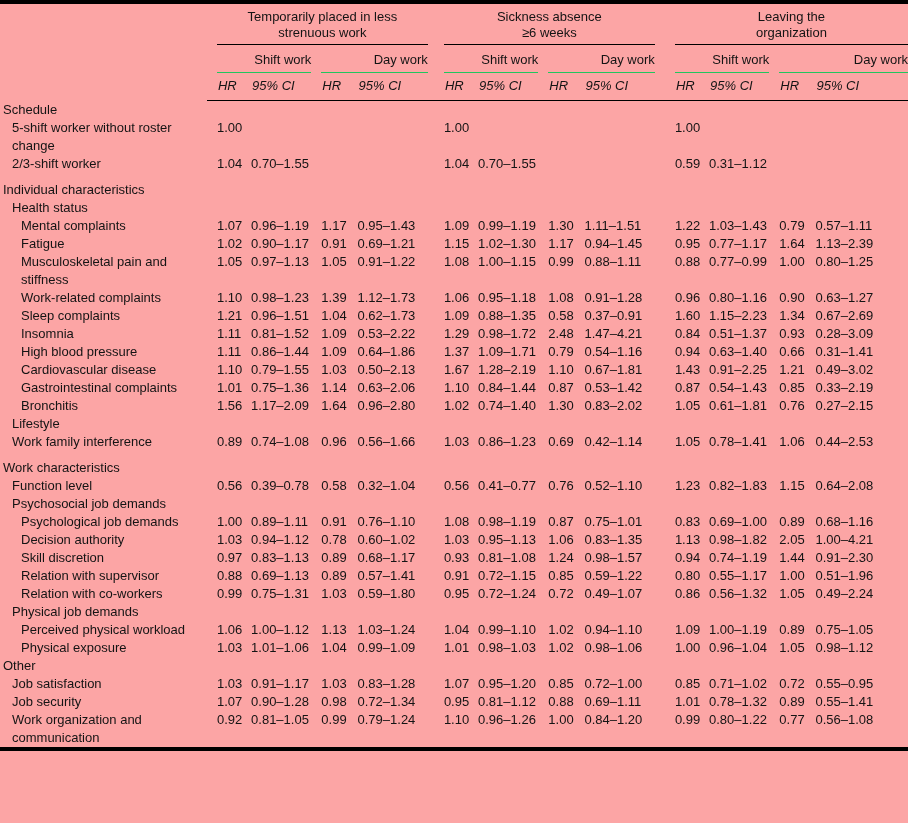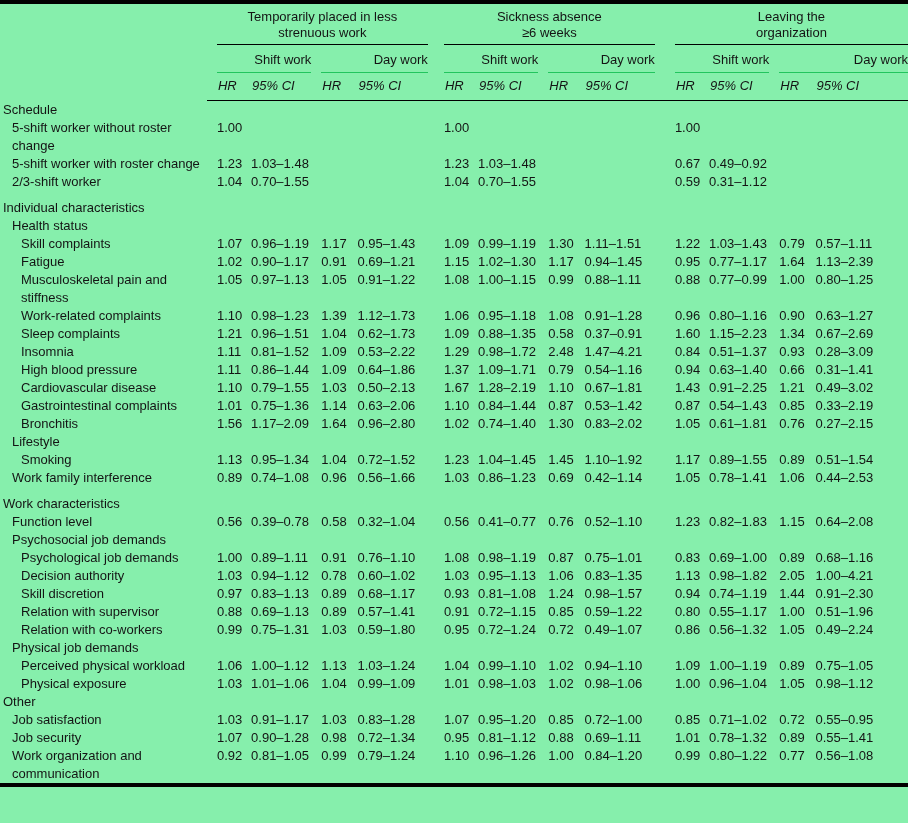--- a/index.html
+++ b/index.html
@@ -1,16 +1,16 @@
 <!DOCTYPE html>
 <html><head>
 <meta charset="utf-8">
 <style>
   html,body { margin:0; padding:0; background:#ffffff; }
-  .page { width:908px; height:823px; background:#86efac; overflow:hidden; }
+  .page { width:908px; height:823px; background:#fca5a5; overflow:hidden; }
   table.hr-table {
     width:908px;
     border-collapse:collapse;
     table-layout:fixed;
     font-family:"Liberation Sans", sans-serif;
     font-size:13px;
     color:#141414;
     border-top:4px solid #000;
     border-bottom:4px solid #000;
   }
@@ -156,38 +156,20 @@
           <td class="ci"></td>
           <td class="hr"></td>
           <td class="ci"></td>
           <td></td>
           <td class="hr">1.00</td>
           <td class="ci"></td>
           <td class="hr"></td>
           <td class="ci"></td>
         </tr>
         <tr>
-          <td class="lbl ind1">5-shift worker with roster change</td>
-          <td></td>
-          <td class="hr">1.23</td>
-          <td class="ci">1.03–1.48</td>
-          <td class="hr"></td>
-          <td class="ci"></td>
-          <td></td>
-          <td class="hr">1.23</td>
-          <td class="ci">1.03–1.48</td>
-          <td class="hr"></td>
-          <td class="ci"></td>
-          <td></td>
-          <td class="hr">0.67</td>
-          <td class="ci">0.49–0.92</td>
-          <td class="hr"></td>
-          <td class="ci"></td>
-        </tr>
-        <tr>
           <td class="lbl ind1">2/3-shift worker</td>
           <td></td>
           <td class="hr">1.04</td>
           <td class="ci">0.70–1.55</td>
           <td class="hr"></td>
           <td class="ci"></td>
           <td></td>
           <td class="hr">1.04</td>
           <td class="ci">0.70–1.55</td>
           <td class="hr"></td>
@@ -228,21 +210,21 @@
           <td class="ci"></td>
           <td class="hr"></td>
           <td class="ci"></td>
           <td></td>
           <td class="hr"></td>
           <td class="ci"></td>
           <td class="hr"></td>
           <td class="ci"></td>
         </tr>
         <tr>
-          <td class="lbl ind2">Skill complaints</td>
+          <td class="lbl ind2">Mental complaints</td>
           <td></td>
           <td class="hr">1.07</td>
           <td class="ci">0.96–1.19</td>
           <td class="hr">1.17</td>
           <td class="ci">0.95–1.43</td>
           <td></td>
           <td class="hr">1.09</td>
           <td class="ci">0.99–1.19</td>
           <td class="hr">1.30</td>
           <td class="ci">1.11–1.51</td>
@@ -424,38 +406,20 @@
           <td></td>
           <td class="hr"></td>
           <td class="ci"></td>
           <td class="hr"></td>
           <td class="ci"></td>
           <td></td>
           <td class="hr"></td>
           <td class="ci"></td>
           <td class="hr"></td>
           <td class="ci"></td>
-        </tr>
-        <tr>
-          <td class="lbl ind2">Smoking</td>
-          <td></td>
-          <td class="hr">1.13</td>
-          <td class="ci">0.95–1.34</td>
-          <td class="hr">1.04</td>
-          <td class="ci">0.72–1.52</td>
-          <td></td>
-          <td class="hr">1.23</td>
-          <td class="ci">1.04–1.45</td>
-          <td class="hr">1.45</td>
-          <td class="ci">1.10–1.92</td>
-          <td></td>
-          <td class="hr">1.17</td>
-          <td class="ci">0.89–1.55</td>
-          <td class="hr">0.89</td>
-          <td class="ci">0.51–1.54</td>
         </tr>
         <tr>
           <td class="lbl ind1">Work family interference</td>
           <td></td>
           <td class="hr">0.89</td>
           <td class="ci">0.74–1.08</td>
           <td class="hr">0.96</td>
           <td class="ci">0.56–1.66</td>
           <td></td>
           <td class="hr">1.03</td>

